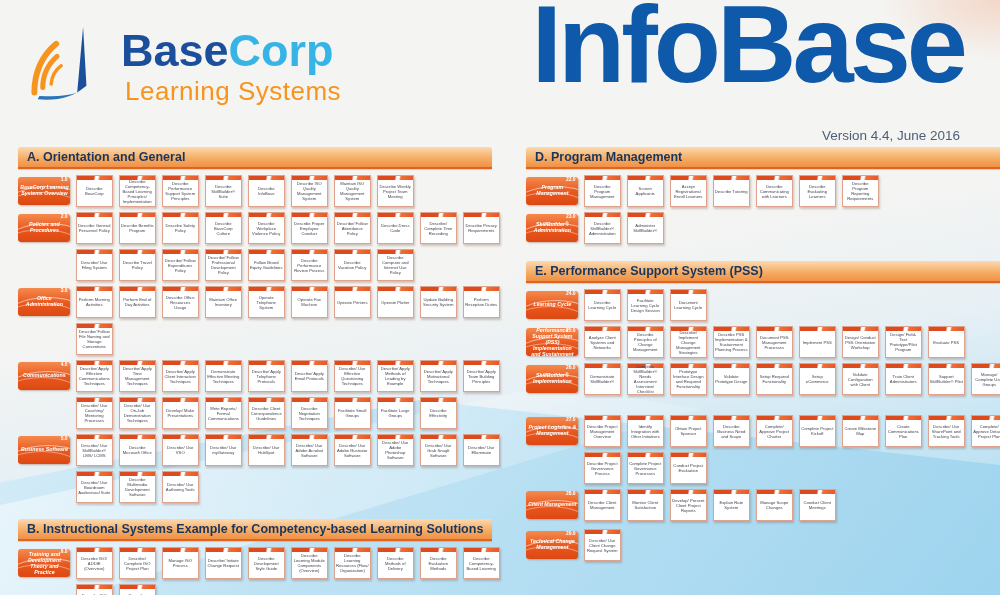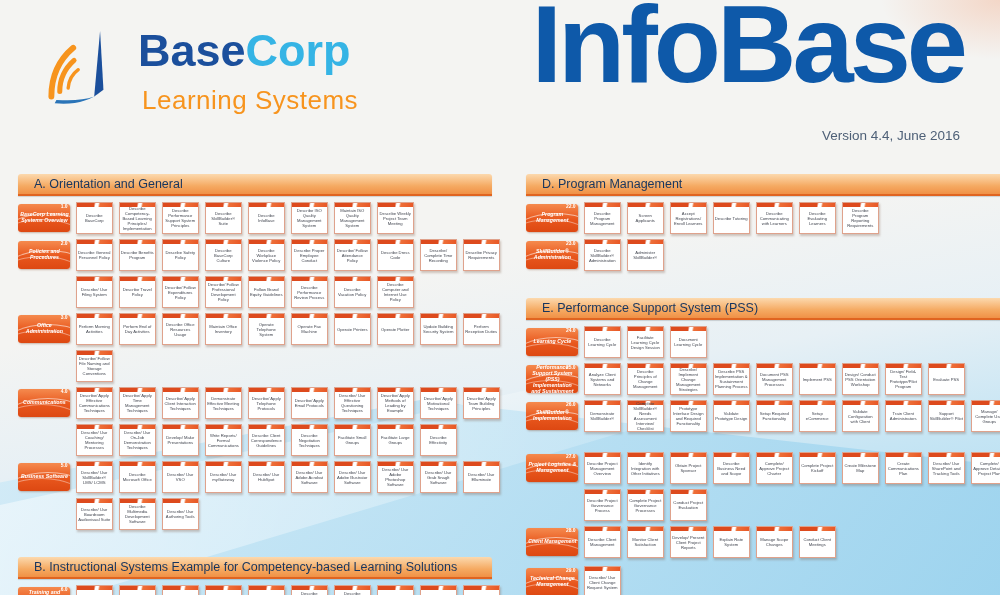--- a/index.html
+++ b/index.html
@@ -13,40 +13,40 @@
   .bg-band{position:absolute;left:0;right:0;bottom:0;height:250px;
     background:linear-gradient(100deg,#cfeaf7,#9cd3ee);
     clip-path:polygon(0 55%,42% 22%,100% 48%,100% 100%,0 100%);opacity:.85;}
   .bg-streak{position:absolute;left:0;right:0;bottom:0;height:300px;
     background:linear-gradient(100deg,rgba(255,255,255,.5),rgba(255,255,255,0));
     clip-path:polygon(0 70%,55% 30%,70% 38%,8% 100%,0 100%);}
   .bg-corner{position:absolute;right:0;top:0;width:120px;height:60px;
     background:radial-gradient(ellipse at top right,rgba(242,160,120,.35),rgba(242,160,120,0) 70%);}
 
   
-  .logo-wrap{position:absolute;left:48px;top:20px;display:flex;align-items:center;}
+  .logo-wrap{position:absolute;left:31px;top:20px;display:flex;align-items:flex-start;}
   .logo-mark{width:84px;height:88px;margin-right:6px;}
   .logo-lines{display:flex;flex-direction:column;margin-top:8px;}
   .brand{font-size:45px;font-weight:bold;letter-spacing:0;line-height:1;}
   .brand .b1{color:#1b4f9c;}
   .brand .b2{color:#35b4e5;}
-  .brand-sub{font-size:26px;color:#f7941e;margin-top:12px;padding-left:4px;letter-spacing:.5px;}
+  .brand-sub{font-size:26px;color:#f7941e;margin-top:3px;padding-left:4px;letter-spacing:.5px;}
   .app-title{position:absolute;right:36px;top:-14px;font-size:110px;font-weight:bold;
     color:#0e59a9;letter-spacing:-4px;white-space:nowrap;line-height:1.05;}
   .version{position:absolute;right:40px;top:112px;font-size:13.5px;color:#4e6077;margin-top:16px;}
 
   
   .col{position:absolute;top:147px;}
   #col-left{left:18px;width:474px;}
   #col-right{left:526px;width:480px;}
 
   .sec-header{height:20px;background:linear-gradient(180deg,#fcd9ae 0%,#f5aa62 60%,#f09146 100%);
-    border-bottom:2.5px solid #e06420;border-radius:3px 3px 0 0;color:#17355e;font-weight:normal;
-    font-size:12.5px;line-height:20px;padding-left:16px;margin-bottom:6px;
-    box-shadow:0 1px 1px rgba(0,0,0,.15);margin-top:27px;}
+    border-bottom:2.5px solid #e06420;border-radius:3px 3px 0 0;color:#17355e;font-weight:bold;
+    font-size:12.5px;line-height:20px;padding-left:9px;margin-bottom:6px;
+    box-shadow:0 1px 1px rgba(0,0,0,.15);}
   .sec-B{margin-top:16px;}
   .sec-E{margin-top:17px;}
   .sec-F{margin-top:20px;}
   .sec-F .row-group:last-child{margin-top:8px;}
 
   .row-group{margin-bottom:5px;}
   .row-line{display:flex;gap:6px;margin-bottom:5px;align-items:center;}
   .row-line:last-child{margin-bottom:0;}
   .spacer{flex:0 0 52px;}
 

